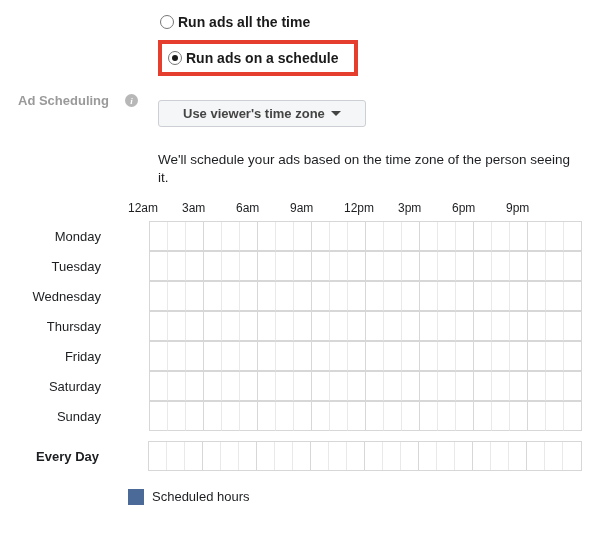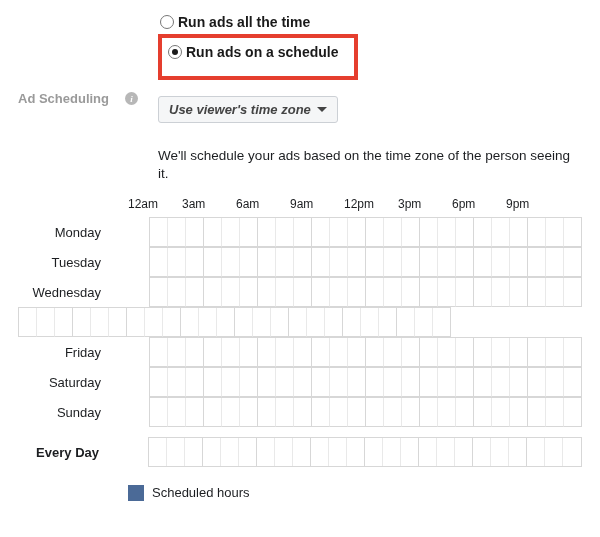--- a/index.html
+++ b/index.html
@@ -55,38 +55,37 @@
     background: #fff;
   }
   .radio-inner {
     width: 6px; height: 6px;
     border-radius: 50%;
     background: #1a1a1a;
   }
   .highlight-box {
     border: 4px solid #e53e2e;
     display: inline-flex;
-    padding: 4px 16px 14px 4px;
-    margin-top: 2px;
+    padding: 4px 16px 4px 4px;
+    margin-top: 8px;
     text-align: right;
   }
   .dropdown {
-    margin-top: 16px;
+    margin-top: 24px;
     display: inline-flex;
     align-items: center;
     gap: 6px;
     background: #f5f6f7;
     border: 1px solid #ccd0d5;
     border-radius: 3px;
-    padding: 5px 10px;
+    padding: 5px 24px;
     font-weight: 700;
     font-size: 13px;
     color: #444;
     cursor: pointer;
-    font-style: italic;
   }
   .caret-down {
     width: 0; height: 0;
     border-left: 5px solid transparent;
     border-right: 5px solid transparent;
     border-top: 5px solid #444;
   }
   .desc-block {
     margin-top: 24px;
     font-size: 13.5px;
@@ -288,20 +287,21 @@
           <div class="cell hour-end"></div>
           <div class="cell"></div>
           <div class="cell"></div>
           <div class="cell hour-end"></div>
           <div class="cell"></div>
           <div class="cell"></div>
           <div class="cell hour-end last"></div>
         </div>
       </div>
       <div class="grid-row">
+        <div class="row-label">Thursday</div>
         <div class="cells">
           <div class="cell"></div>
           <div class="cell"></div>
           <div class="cell hour-end"></div>
           <div class="cell"></div>
           <div class="cell"></div>
           <div class="cell hour-end"></div>
           <div class="cell"></div>
           <div class="cell"></div>
           <div class="cell hour-end"></div>

